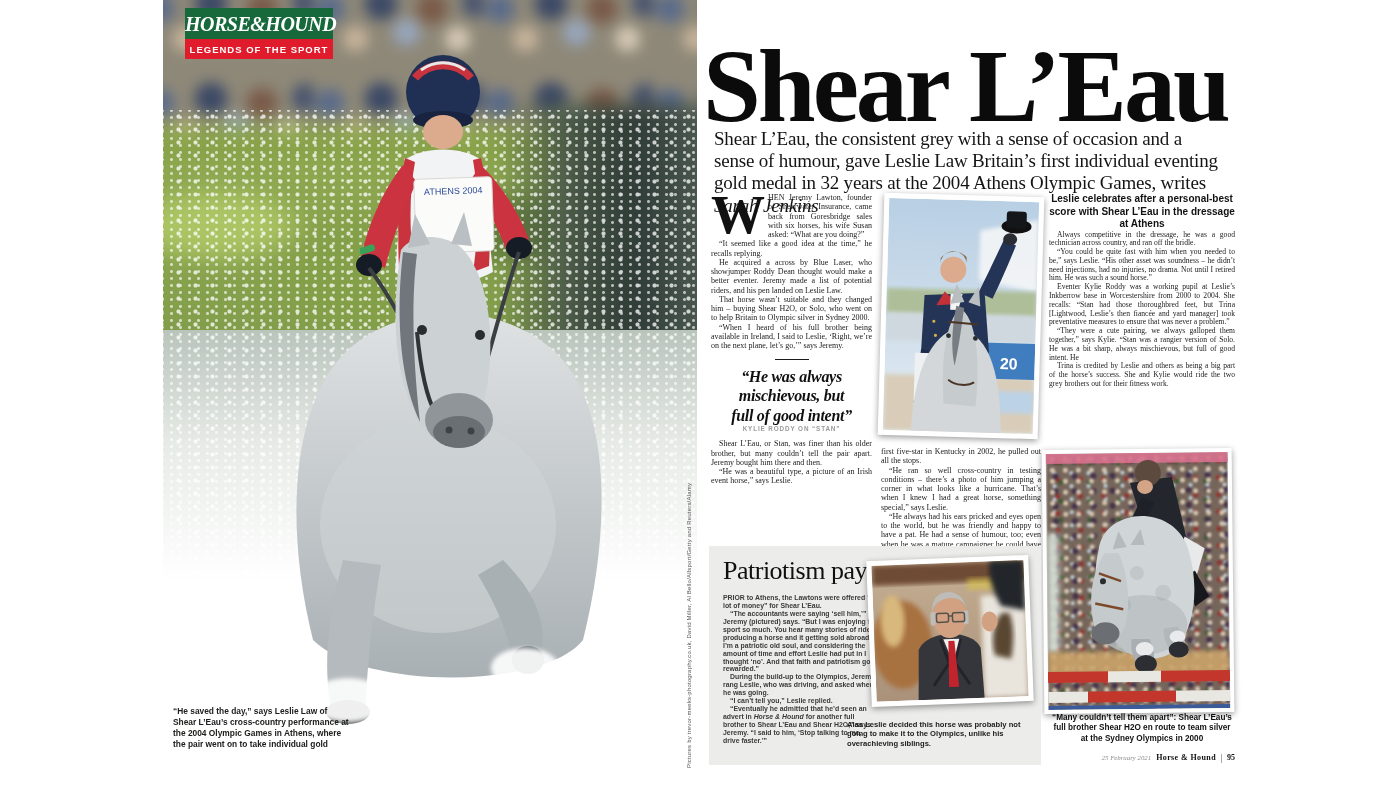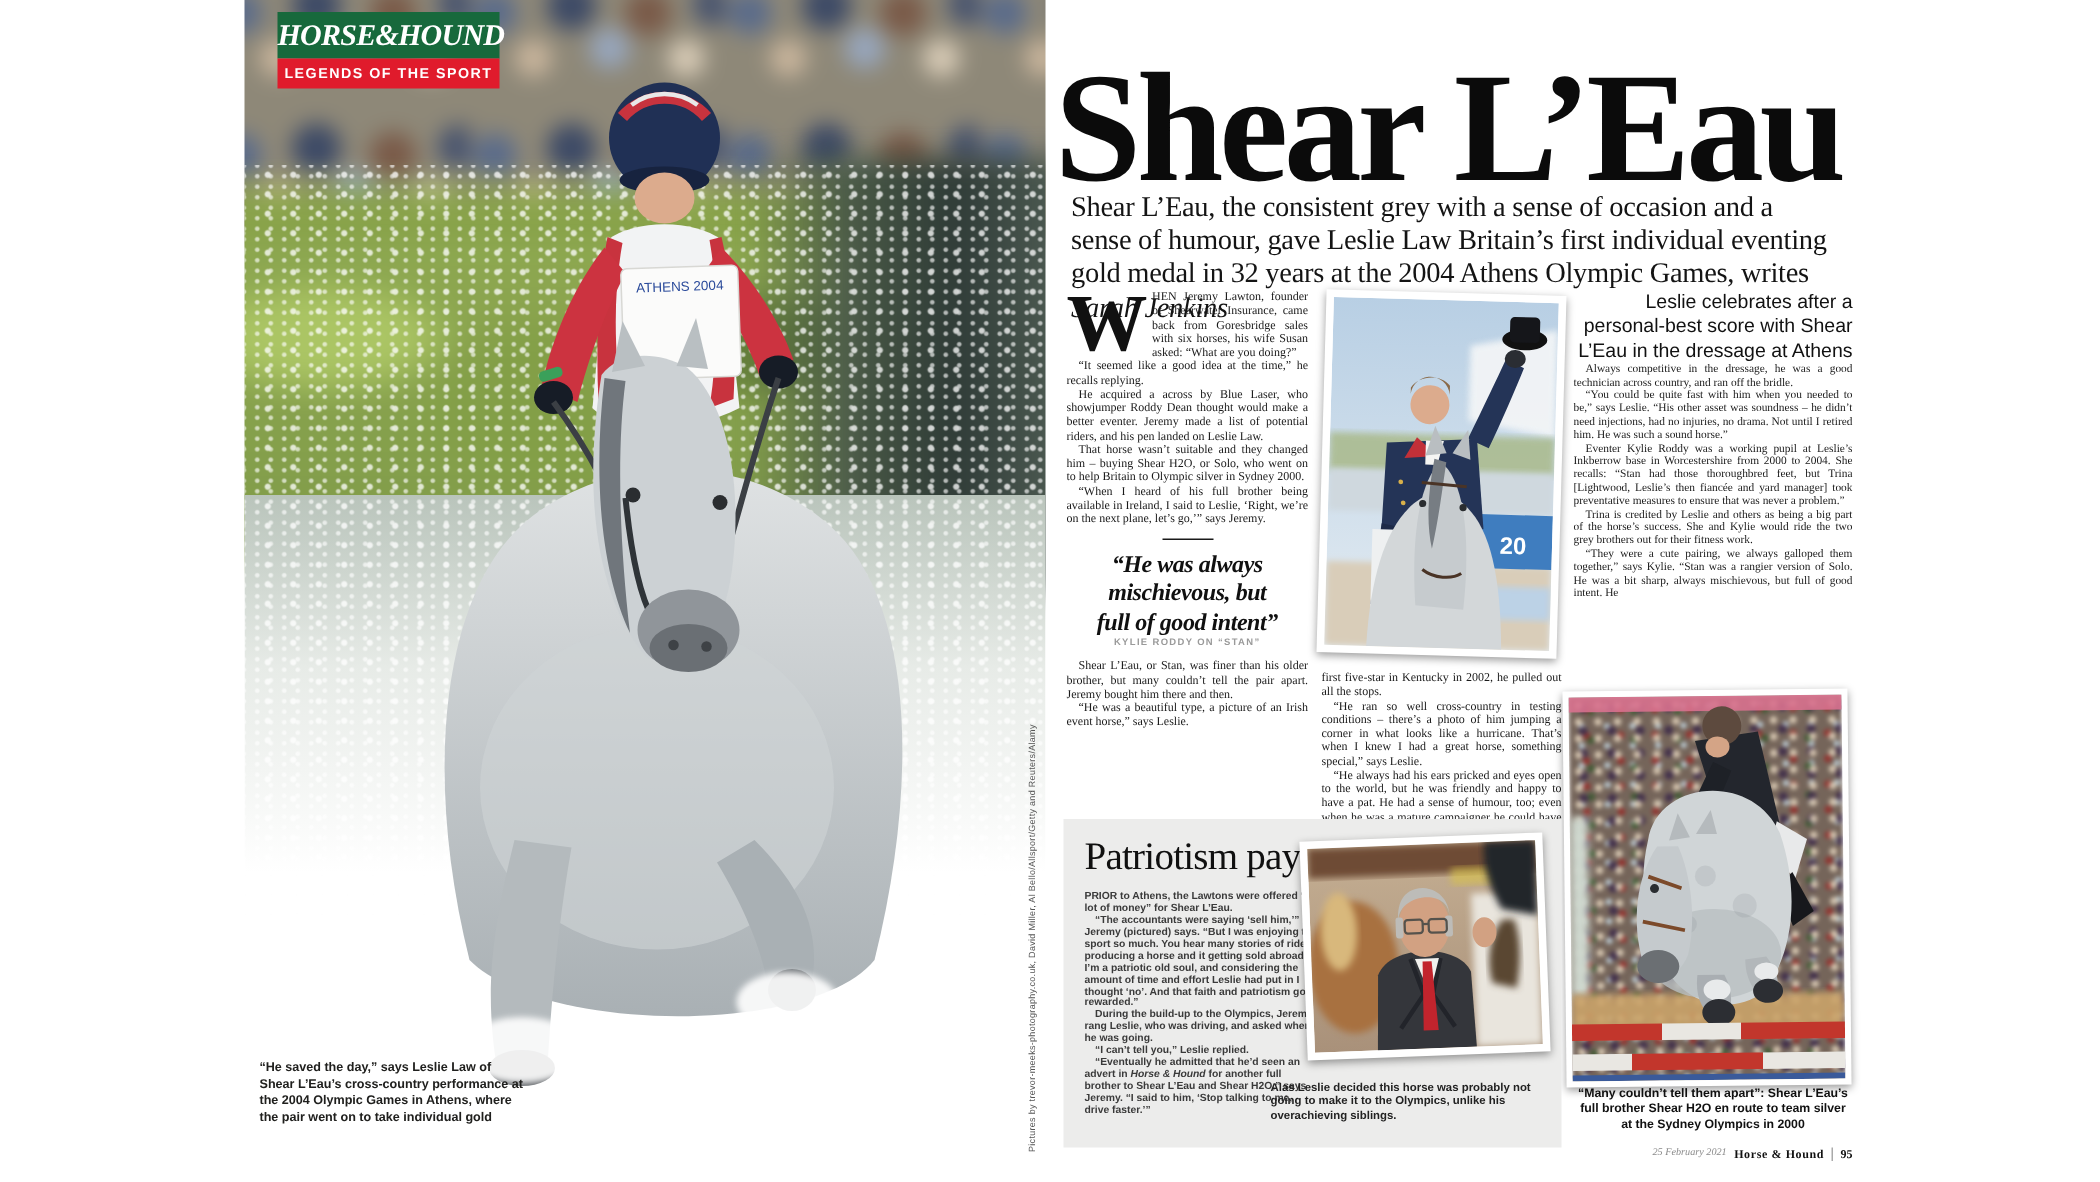--- a/index.html
+++ b/index.html
@@ -67,22 +67,22 @@
   .pq-text{font-style:italic;font-weight:bold;font-size:16px;line-height:1.22;letter-spacing:-.3px;
     text-align:center;color:#101010;}
   .pq-attr{font-family:"Liberation Sans",sans-serif;font-size:6.3px;font-weight:bold;color:#9a9a9a;
     letter-spacing:.9px;text-align:center;margin-top:4px;}
 
   .polaroid{background:#fff;box-shadow:0 2px 6px rgba(0,0,0,.4);padding:5px;margin:0;}
   .celebration{width:150px;transform:rotate(1.6deg);margin:2px 0 10px 0;}
   .celebration svg{display:block;width:150px;height:232px;}
   .col2-text{margin-top:8px;}
 
-  .top-cap{font-family:"Liberation Sans",sans-serif;font-weight:normal;font-size:13px;line-height:1.25;
-    text-align:right;color:#111;margin:1px 0 8px;}
+  .top-cap{font-family:"Liberation Sans",sans-serif;font-weight:bold;font-size:10px;line-height:1.25;
+    text-align:center;color:#111;margin:1px 0 8px;}
   .col3-body{height:212px;overflow:hidden;margin-bottom:6px;}
   .jump{width:182px;padding:4px;transform:rotate(-.6deg);margin-left:-6px;position:relative;}
   .jump-inner{position:relative;width:182px;height:256px;overflow:hidden;}
   .jump-bg{position:absolute;inset:0;background-color:#75655a;
     background-image:
       radial-gradient(circle,#d8c8b2 0 2px,transparent 3px),
       radial-gradient(circle,#43314b 0 2.5px,transparent 3.5px),
       radial-gradient(circle,#93322e 0 2px,transparent 3px),
       radial-gradient(circle,#3f5a33 0 2px,transparent 3px),
       radial-gradient(circle,#c2d4de 0 1.5px,transparent 2.5px);
@@ -264,22 +264,22 @@
         <p class="ind">“He always had his ears pricked and eyes open to the world, but he was friendly and happy to have a pat. He had a sense of humour, too; even when he was a mature campaigner he could have a spin at a leaf.”</p>
       </div>
     </div>
 
     <div class="col col3">
       <p class="top-cap">Leslie celebrates after a personal-best score with Shear L’Eau in the dressage at Athens</p>
       <div class="col3-body">
         <p class="ind">Always competitive in the dressage, he was a good technician across country, and ran off the bridle.</p>
         <p class="ind">“You could be quite fast with him when you needed to be,” says Leslie. “His other asset was soundness – he didn’t need injections, had no injuries, no drama. Not until I retired him. He was such a sound horse.”</p>
         <p class="ind">Eventer Kylie Roddy was a working pupil at Leslie’s Inkberrow base in Worcestershire from 2000 to 2004. She recalls: “Stan had those thoroughbred feet, but Trina [Lightwood, Leslie’s then fiancée and yard manager] took preventative measures to ensure that was never a problem.”</p>
+        <p class="ind">“They were a cute pairing, we always galloped them together,” says Kylie. “Stan was a rangier version of Solo. He was a bit sharp, always mischievous, but full of good intent. He</p>
         <p class="ind">Trina is credited by Leslie and others as being a big part of the horse’s success. She and Kylie would ride the two grey brothers out for their fitness work.</p>
-        <p class="ind">“They were a cute pairing, we always galloped them together,” says Kylie. “Stan was a rangier version of Solo. He was a bit sharp, always mischievous, but full of good intent. He</p>
       </div>
       <figure class="polaroid jump">
         <div class="jump-inner">
           <div class="jump-bg"></div>
           <div class="jump-banner"></div>
           <div class="jump-rail"></div>
           <svg viewBox="0 0 182 256">
             <defs>
               <linearGradient id="pole1" x1="0" y1="0" x2="1" y2="0">
                 <stop offset="0" stop-color="#c2362c"></stop>

